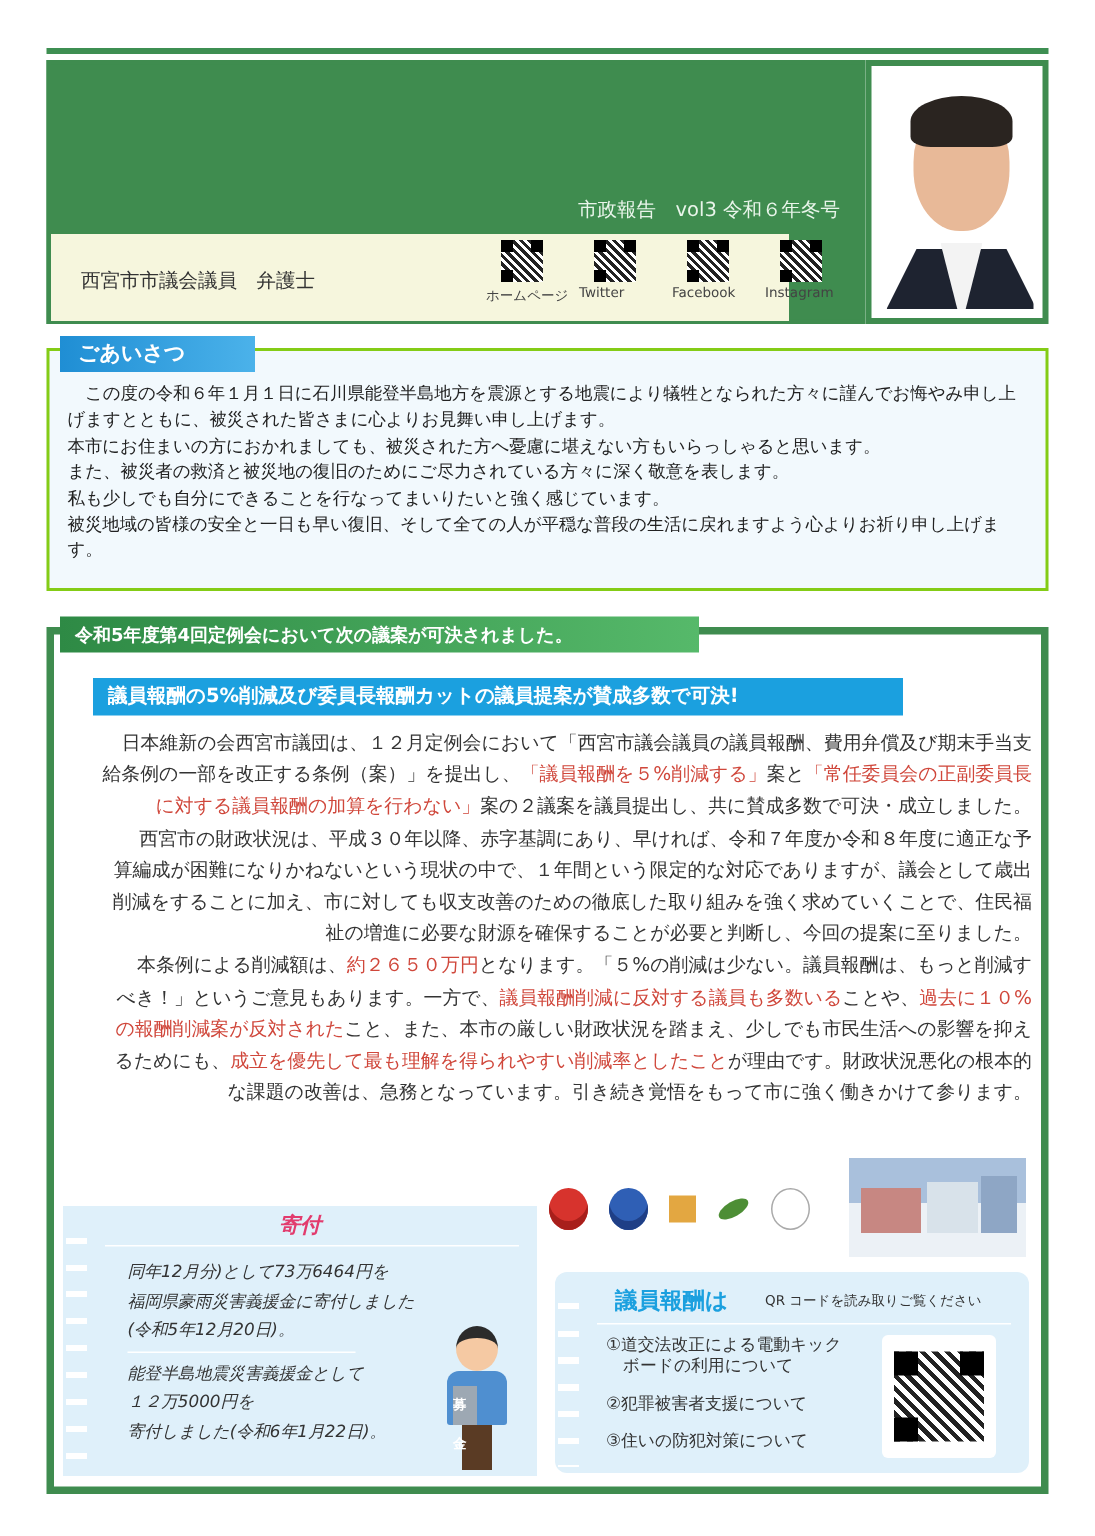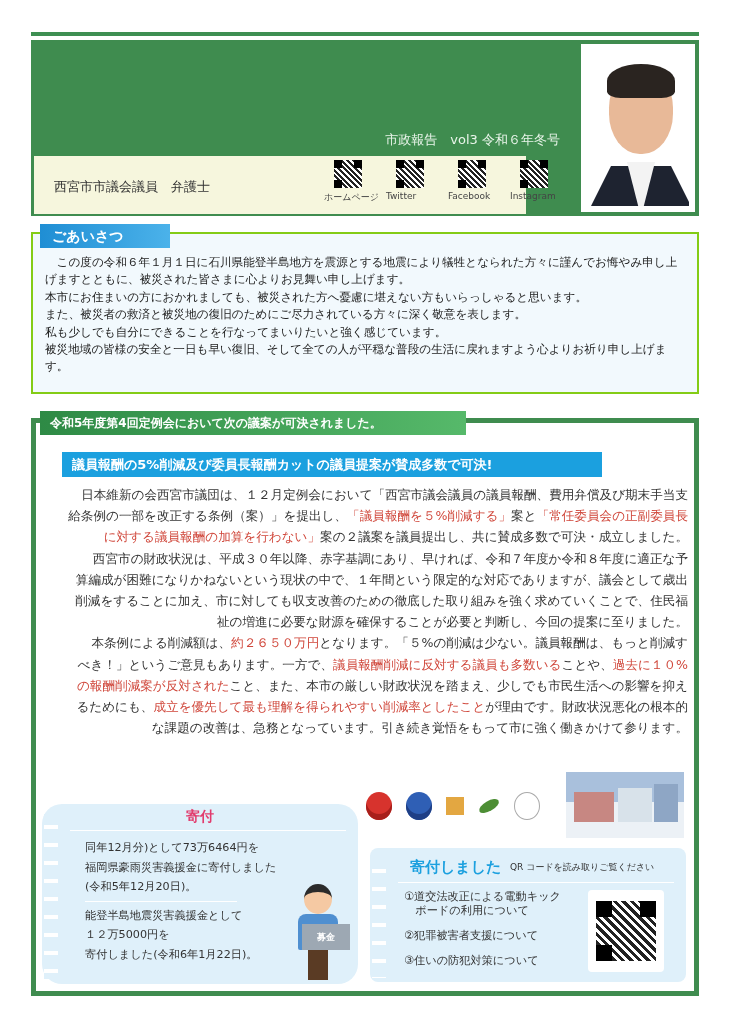--- a/index.html
+++ b/index.html
@@ -31,31 +31,31 @@
   .greet{position:absolute;left:31px;top:232px;width:668px;height:162px;border:2px solid #84cc16;box-sizing:border-box;background:#f2f9fd;}
   .greet-tab{position:absolute;left:40px;top:224px;width:130px;height:24px;background:linear-gradient(90deg,#1f8ed4,#4bb2ea);color:#fff;font-weight:bold;font-size:14px;line-height:24px;padding-left:12px;box-sizing:border-box;}
   .greet-body{position:absolute;left:12px;top:20px;right:10px;font-size:11.6px;line-height:17.4px;color:#222;}
   .greet-body p{margin:0;}
   .main{position:absolute;left:31px;top:418px;width:668px;height:578px;border:5px solid #3f8c4f;box-sizing:border-box;background:#fff;}
   .main-tab{position:absolute;left:40px;top:411px;width:426px;height:24px;background:linear-gradient(90deg,#2e8a45,#56b96a);color:#fff;font-weight:bold;font-size:12px;line-height:24px;padding-left:10px;box-sizing:border-box;}
   .headline{position:absolute;left:62px;top:452px;width:540px;height:25px;background:#1ba0df;color:#fff;font-weight:bold;font-size:13px;line-height:25px;padding-left:10px;box-sizing:border-box;}
   .article{position:absolute;left:68px;top:484px;width:620px;font-size:12.6px;line-height:21.2px;color:#333;}
   .article p{margin:0;text-indent:1em;text-align:right;}
   .red{color:#d0473b;}
-  .donate{position:absolute;left:42px;top:804px;width:316px;height:180px;background:#dff0fa;border-radius:20px;}
+  .donate{position:absolute;left:42px;top:804px;width:316px;height:180px;background:#dff0fa;border-radius:0;font-style:italic;}
   .rings{position:absolute;left:2px;top:10px;width:14px;height:165px;background:repeating-linear-gradient(#dff0fa 0 11px,#fff 11px 15px,#dff0fa 15px 18px);}
   .donate-title{position:absolute;left:0;width:316px;top:4px;text-align:center;color:#e23b6d;font-weight:bold;font-size:14px;}
   .donate-line{position:absolute;left:28px;right:12px;top:26px;height:1px;background:#fff;}
   .donate-body{position:absolute;left:43px;top:34px;font-size:11.2px;line-height:19.5px;color:#333;}
   .donate-body p{margin:0;}
   .donate-sep{height:1px;background:#fff;margin:4px 40px 4px 0;}
   .fig{position:absolute;left:296px;top:884px;width:44px;height:96px;}
   .fig-head{position:absolute;left:8px;top:0;width:28px;height:30px;border-radius:50%;background:#f5c9a3;border-top:8px solid #2b2b2b;box-sizing:border-box;}
   .fig-body{position:absolute;left:2px;top:30px;width:40px;height:36px;background:#4f8fd0;border-radius:8px 8px 2px 2px;}
-  .fig-box{position:absolute;left:6px;top:40px;width:48px;height:26px;background:#9da8b3;color:#fff;font-size:9px;font-weight:bold;text-align:center;line-height:26px;}
+  .fig-box{position:absolute;left:6px;top:40px;width:16px;height:26px;background:#9da8b3;color:#fff;font-size:9px;font-weight:bold;line-height:26px;}
   .fig-legs{position:absolute;left:12px;top:66px;width:20px;height:30px;background:#5a3b24;}
   .deco{position:absolute;left:366px;top:786px;width:190px;height:40px;display:flex;gap:14px;align-items:center;}
   .oni{width:26px;height:28px;border-radius:50%;}
   .oni-r{background:#d7332d;box-shadow:inset 0 -6px 0 #a81f1b;}
   .oni-b{background:#2f5fb5;box-shadow:inset 0 -6px 0 #1f3f86;}
   .masu{width:18px;height:18px;background:#e3a741;}
   .leaf{width:22px;height:10px;background:#4d8e35;border-radius:50%;transform:rotate(-30deg);}
   .okame{width:24px;height:26px;border-radius:50%;background:#fff;border:1px solid #aaa;}
   .town{position:absolute;left:566px;top:772px;width:118px;height:66px;background:linear-gradient(#a9c0dc 0 45%,#ecf1f6 45%);}
   .house1{position:absolute;left:8px;top:20px;width:40px;height:30px;background:#c78782;}
@@ -163,21 +163,21 @@
   <div class="okame"></div>
 </div>
 <div class="town">
   <div class="house1"></div>
   <div class="house2"></div>
   <div class="house3"></div>
 </div>
 
 <div class="column">
   <div class="rings" style="height:120px;background:repeating-linear-gradient(#dff0fa 0 11px,#fff 11px 15px,#dff0fa 15px 18px);"></div>
-  <div class="col-title">寄付しました</div>
+  <div class="col-title">議員報酬は</div>
   <div class="col-note">QR コードを読み取りご覧ください</div>
   <div class="col-line"></div>
   <div class="col-list">
     <div><span>①道交法改正による電動キック</span><br><span>　ボードの利用について</span></div>
     <div>②犯罪被害者支援について</div>
     <div>③住いの防犯対策について</div>
   </div>
   <div class="col-qr">
     <div class="qr"></div>
   </div>

